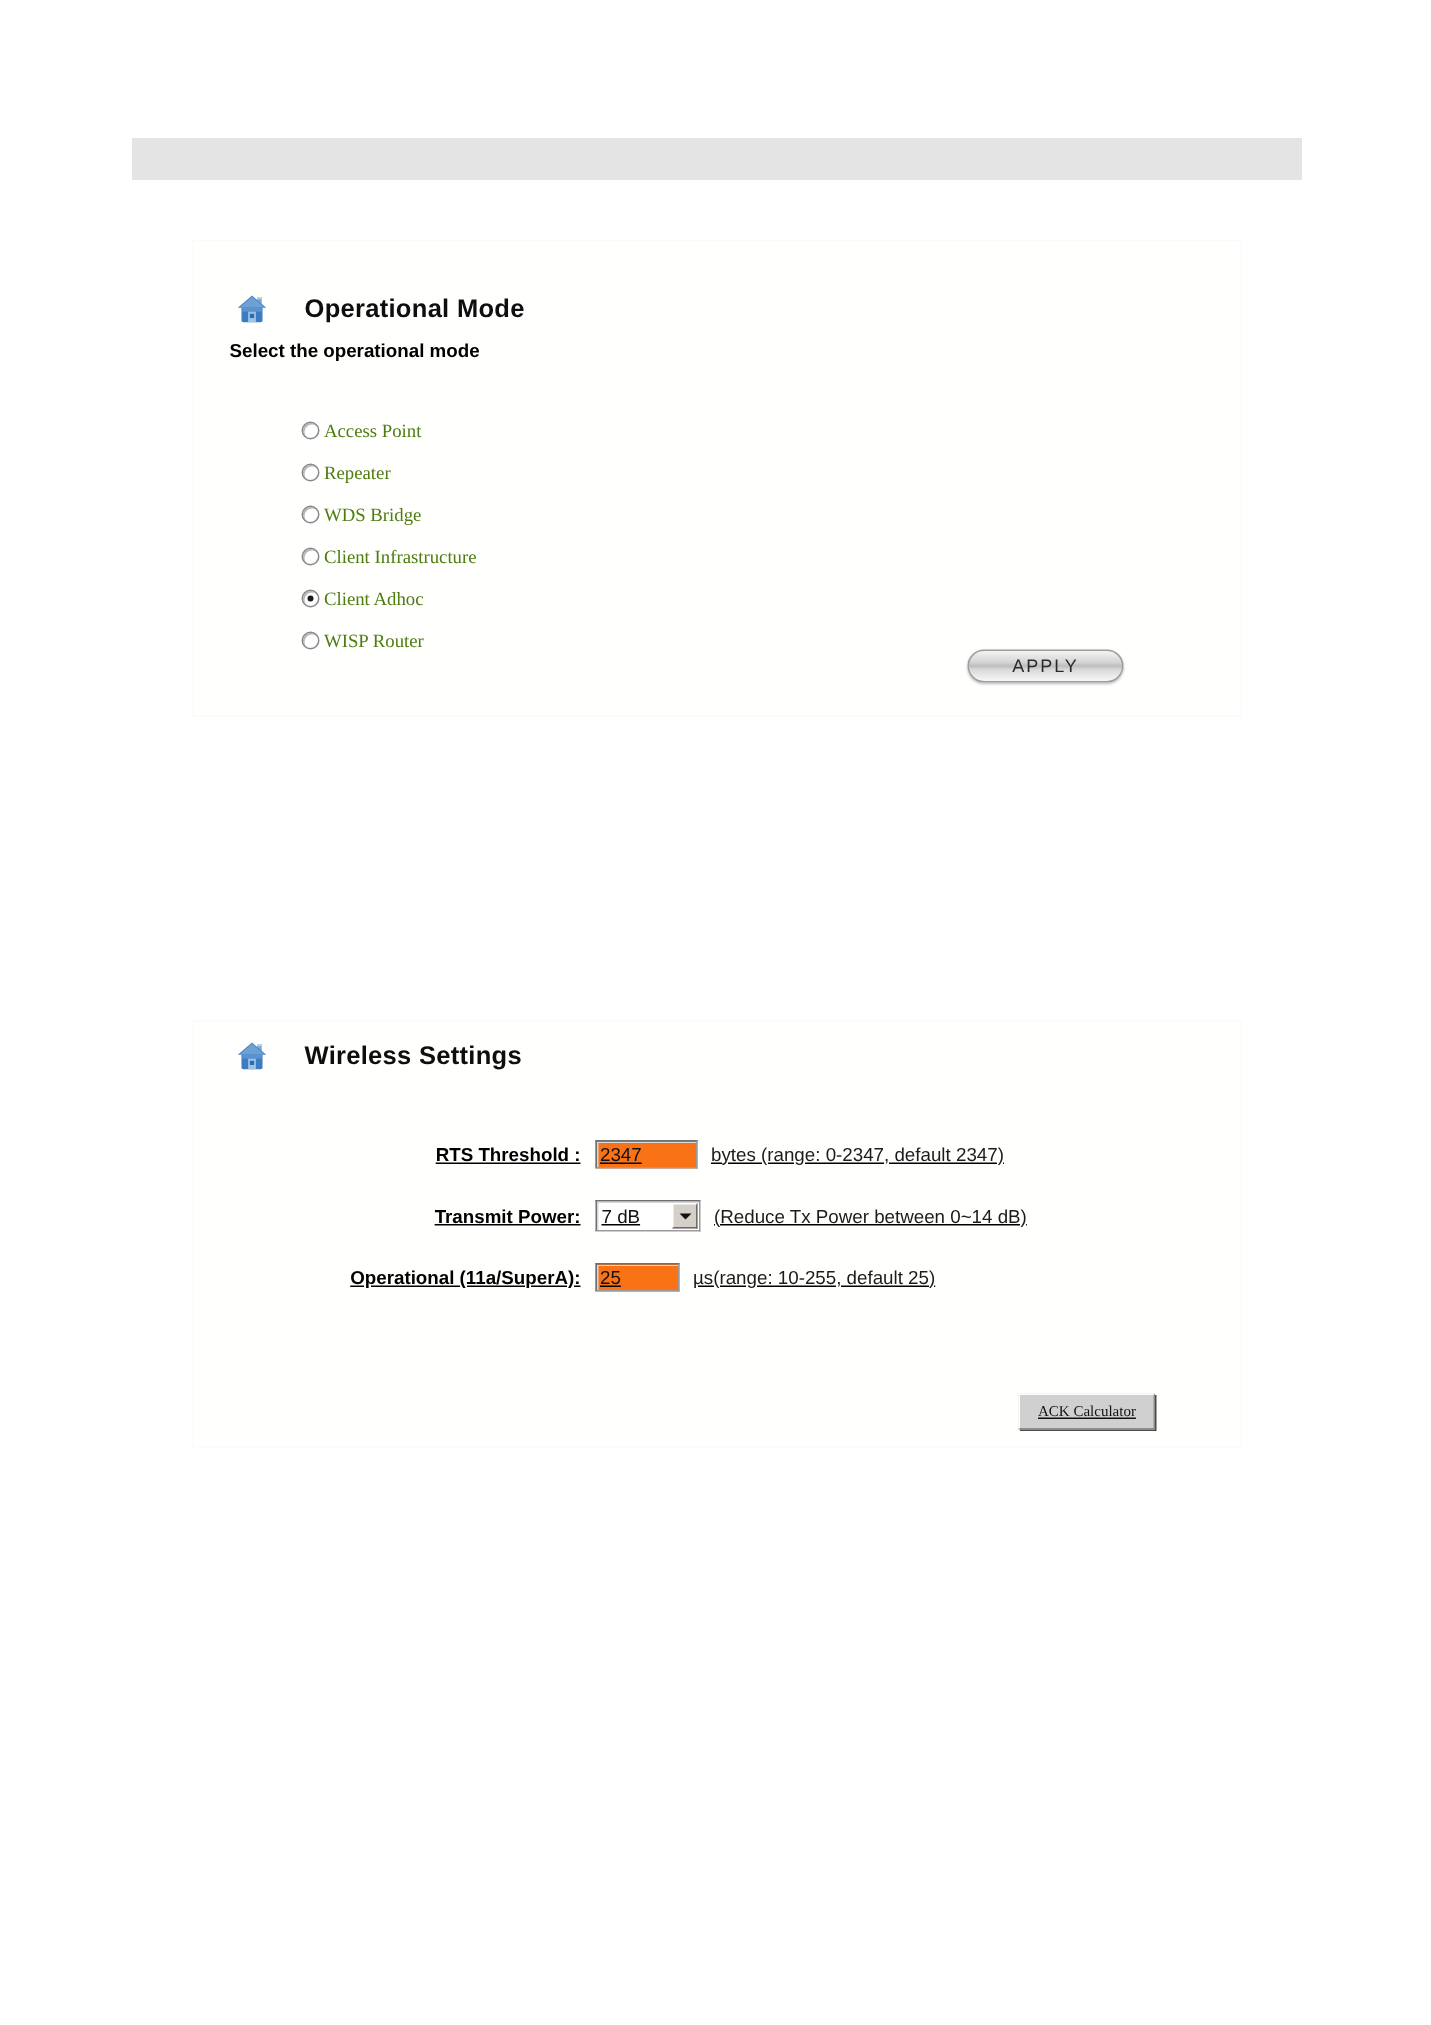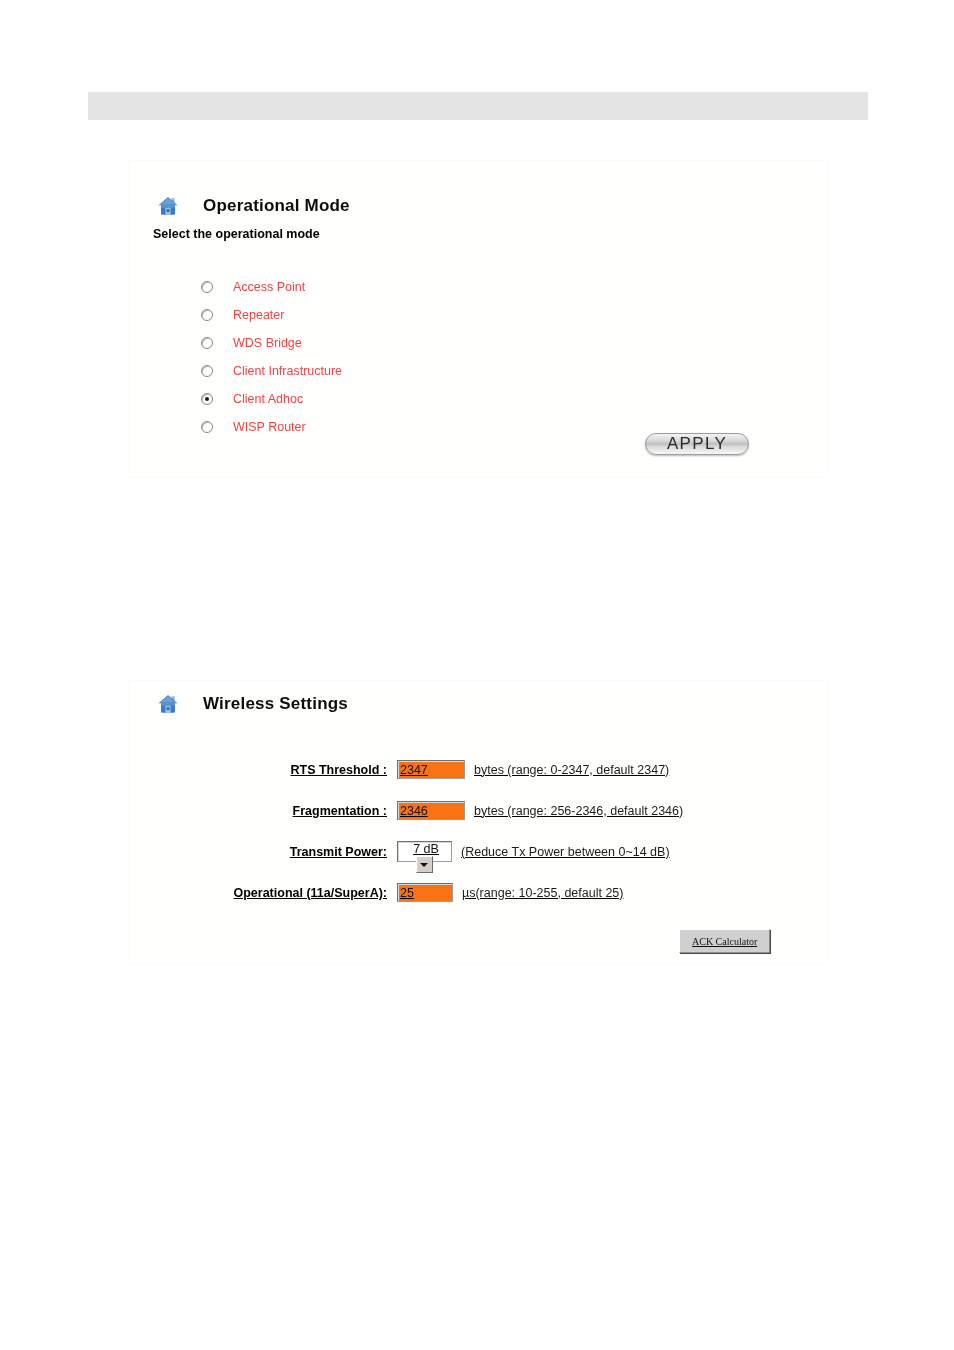--- a/index.html
+++ b/index.html
@@ -102,23 +102,24 @@
     position: absolute;
     left: 50%;
     top: 50%;
     width: 4px;
     height: 4px;
     margin: -2px 0 0 -2px;
     border-radius: 50%;
     background: #1a1a1a;
   }
   .radio-label {
-    margin-left: 20px;
-    font-size: 12.5px;
-    color: #ef4444;
+    margin-left: 3px;
+    font-size: 12.5px;
+    color: #4d7c0f;
+    font-family: Liberation Serif, serif;
   }
 
   
   .apply-btn {
     position: absolute;
     left: 516px;
     top: 272px;
     width: 104px;
     height: 22px;
     border-radius: 11px;
@@ -126,21 +127,21 @@
     background: linear-gradient(to bottom,
         #f4f4f4 0%, #d4d4d4 38%, #bdbdbd 50%,
         #d9d9d9 62%, #f7f7f7 100%);
     box-shadow: 0 1px 2px rgba(0,0,0,.28);
     display: flex;
     align-items: center;
     justify-content: center;
     box-sizing: border-box;
   }
   .apply-label {
-    font-size: 17px;
+    font-size: 12px;
     color: #2a2a2a;
     letter-spacing: 1.3px;
   }
 
   
   .form-rows {
     position: absolute;
     left: 0;
     top: 68px;
     width: 100%;
@@ -179,31 +180,30 @@
 
   .hint {
     margin-left: 9px;
     font-size: 12.5px;
     color: #1c1c1c;
     white-space: nowrap;
   }
 
   
   .select-box {
-    width: 55px;
+    width: 70px;
     height: 21px;
     border: 1px solid #9b9b9b;
     border-top-color: #6f6f6f;
     border-left-color: #6f6f6f;
     background: #ffffff;
     display: flex;
     align-items: center;
     box-sizing: border-box;
     box-shadow: inset 1px 1px 0 #d8d8d8;
-    flex-direction: column;
   }
   .select-value {
     flex: 1;
     font-size: 12.5px;
     padding-left: 3px;
     color: #111;
     white-space: nowrap;
   }
   .select-arrow-btn {
     width: 17px;
@@ -327,25 +327,20 @@
   </div>
 
   <div class="form-rows">
 
     <div class="form-row">
       <span class="field-label">RTS Threshold :</span>
       <span class="text-input w-wide">2347</span>
       <span class="hint">bytes (range: 0-2347, default 2347)</span>
     </div>
 
-    <div class="form-row">
-      <span class="field-label">Fragmentation :</span>
-      <span class="text-input w-wide">2346</span>
-      <span class="hint">bytes (range: 256-2346, default 2346)</span>
-    </div>
 
     <div class="form-row">
       <span class="field-label">Transmit Power:</span>
       <span class="select-box">
         <span class="select-value">7 dB</span>
         <span class="select-arrow-btn">
           <span class="arrow-glyph"></span>
         </span>
       </span>
       <span class="hint">(Reduce Tx Power between 0~14 dB)</span>

